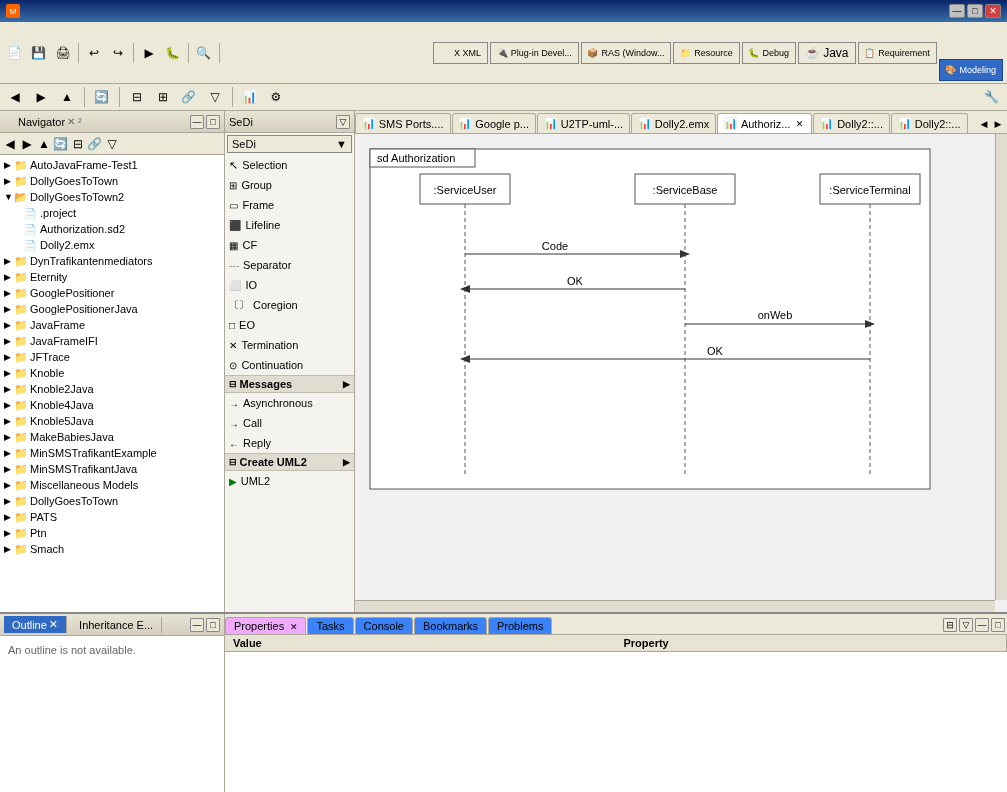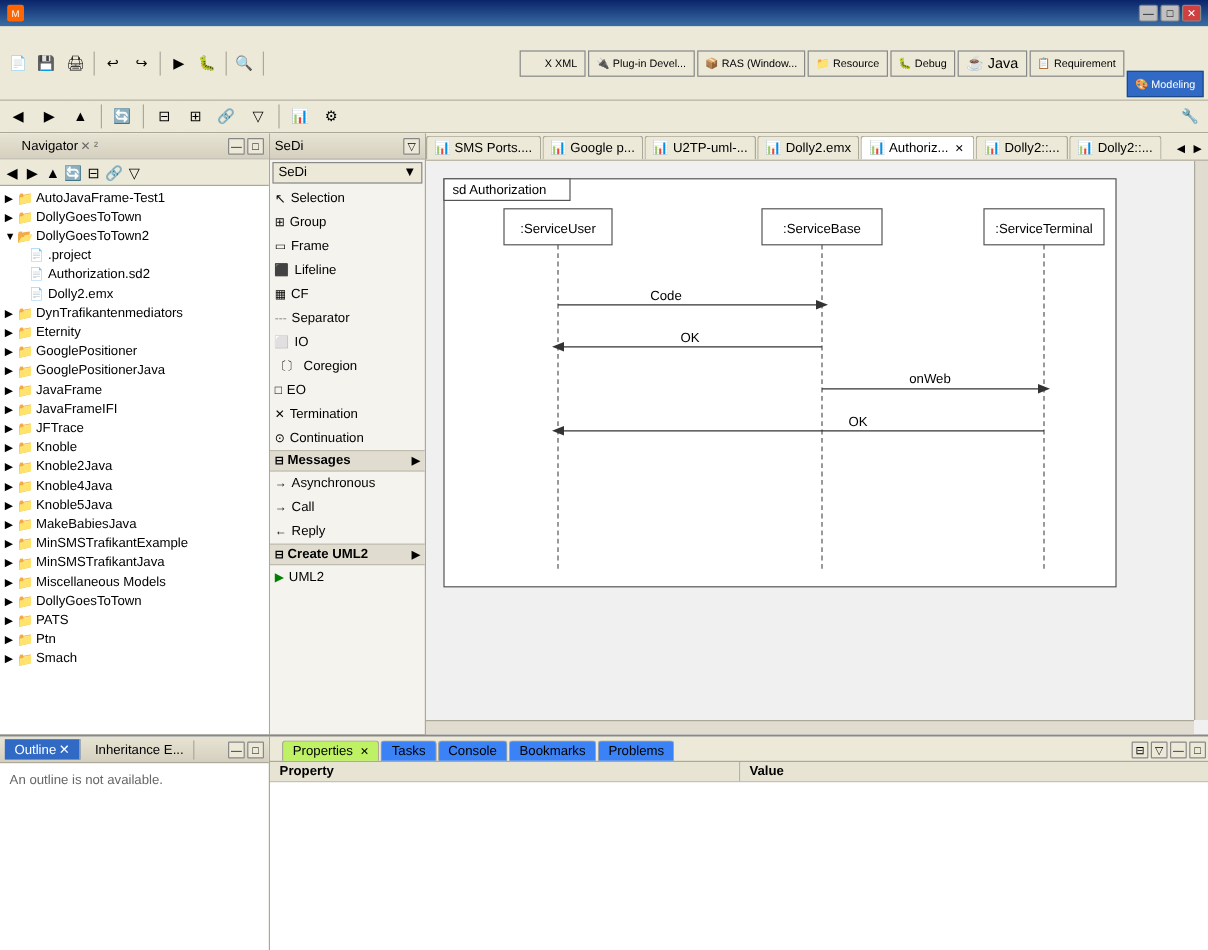--- a/index.html
+++ b/index.html
@@ -287,21 +287,21 @@
     .props-tab {
       padding: 2px 8px;
       background: #3b82f6;
       border: 1px solid #aca899;
       border-bottom: none;
       cursor: pointer;
       font-size: 10px;
       margin-right: 1px;
       border-radius: 3px 3px 0 0;
     }
-    .props-tab.active { background: #bef264; margin-left: 10px; }
+    .props-tab.active { background: #f0abfc; }
     .icon-file { color: #4a90d9; font-size: 10px; }
     .icon-project { color: #5b8dd9; font-size: 11px; }
 
     .diagram-scroll-area {
       display: flex;
       flex: 1;
       overflow: hidden;
     }
 
     .panel-tab-header {
@@ -795,21 +795,21 @@
         </div>
         <div style="margin-left:auto; display:flex; gap:2px; padding:2px;">
           <div class="panel-ctrl-btn">⊟</div>
           <div class="panel-ctrl-btn">▽</div>
           <div class="panel-ctrl-btn">—</div>
           <div class="panel-ctrl-btn">□</div>
         </div>
       </div>
 
       <div style="display:flex; border-bottom:1px solid #aca899;">
+        <div style="flex:1; padding:2px 8px; background:#e8e4d4; font-weight:bold; font-size:11px;">Value</div>
         <div style="flex:1; padding:2px 8px; background:#e8e4d4; border-right:1px solid #aca899; font-weight:bold; font-size:11px;">Property</div>
-        <div style="flex:1; padding:2px 8px; background:#e8e4d4; font-weight:bold; font-size:11px;">Value</div>
       </div>
       <div style="flex:1; background:white; overflow:auto;">
         
       </div>
     </div>
   </div>
 </div>
 
 </body></html>

